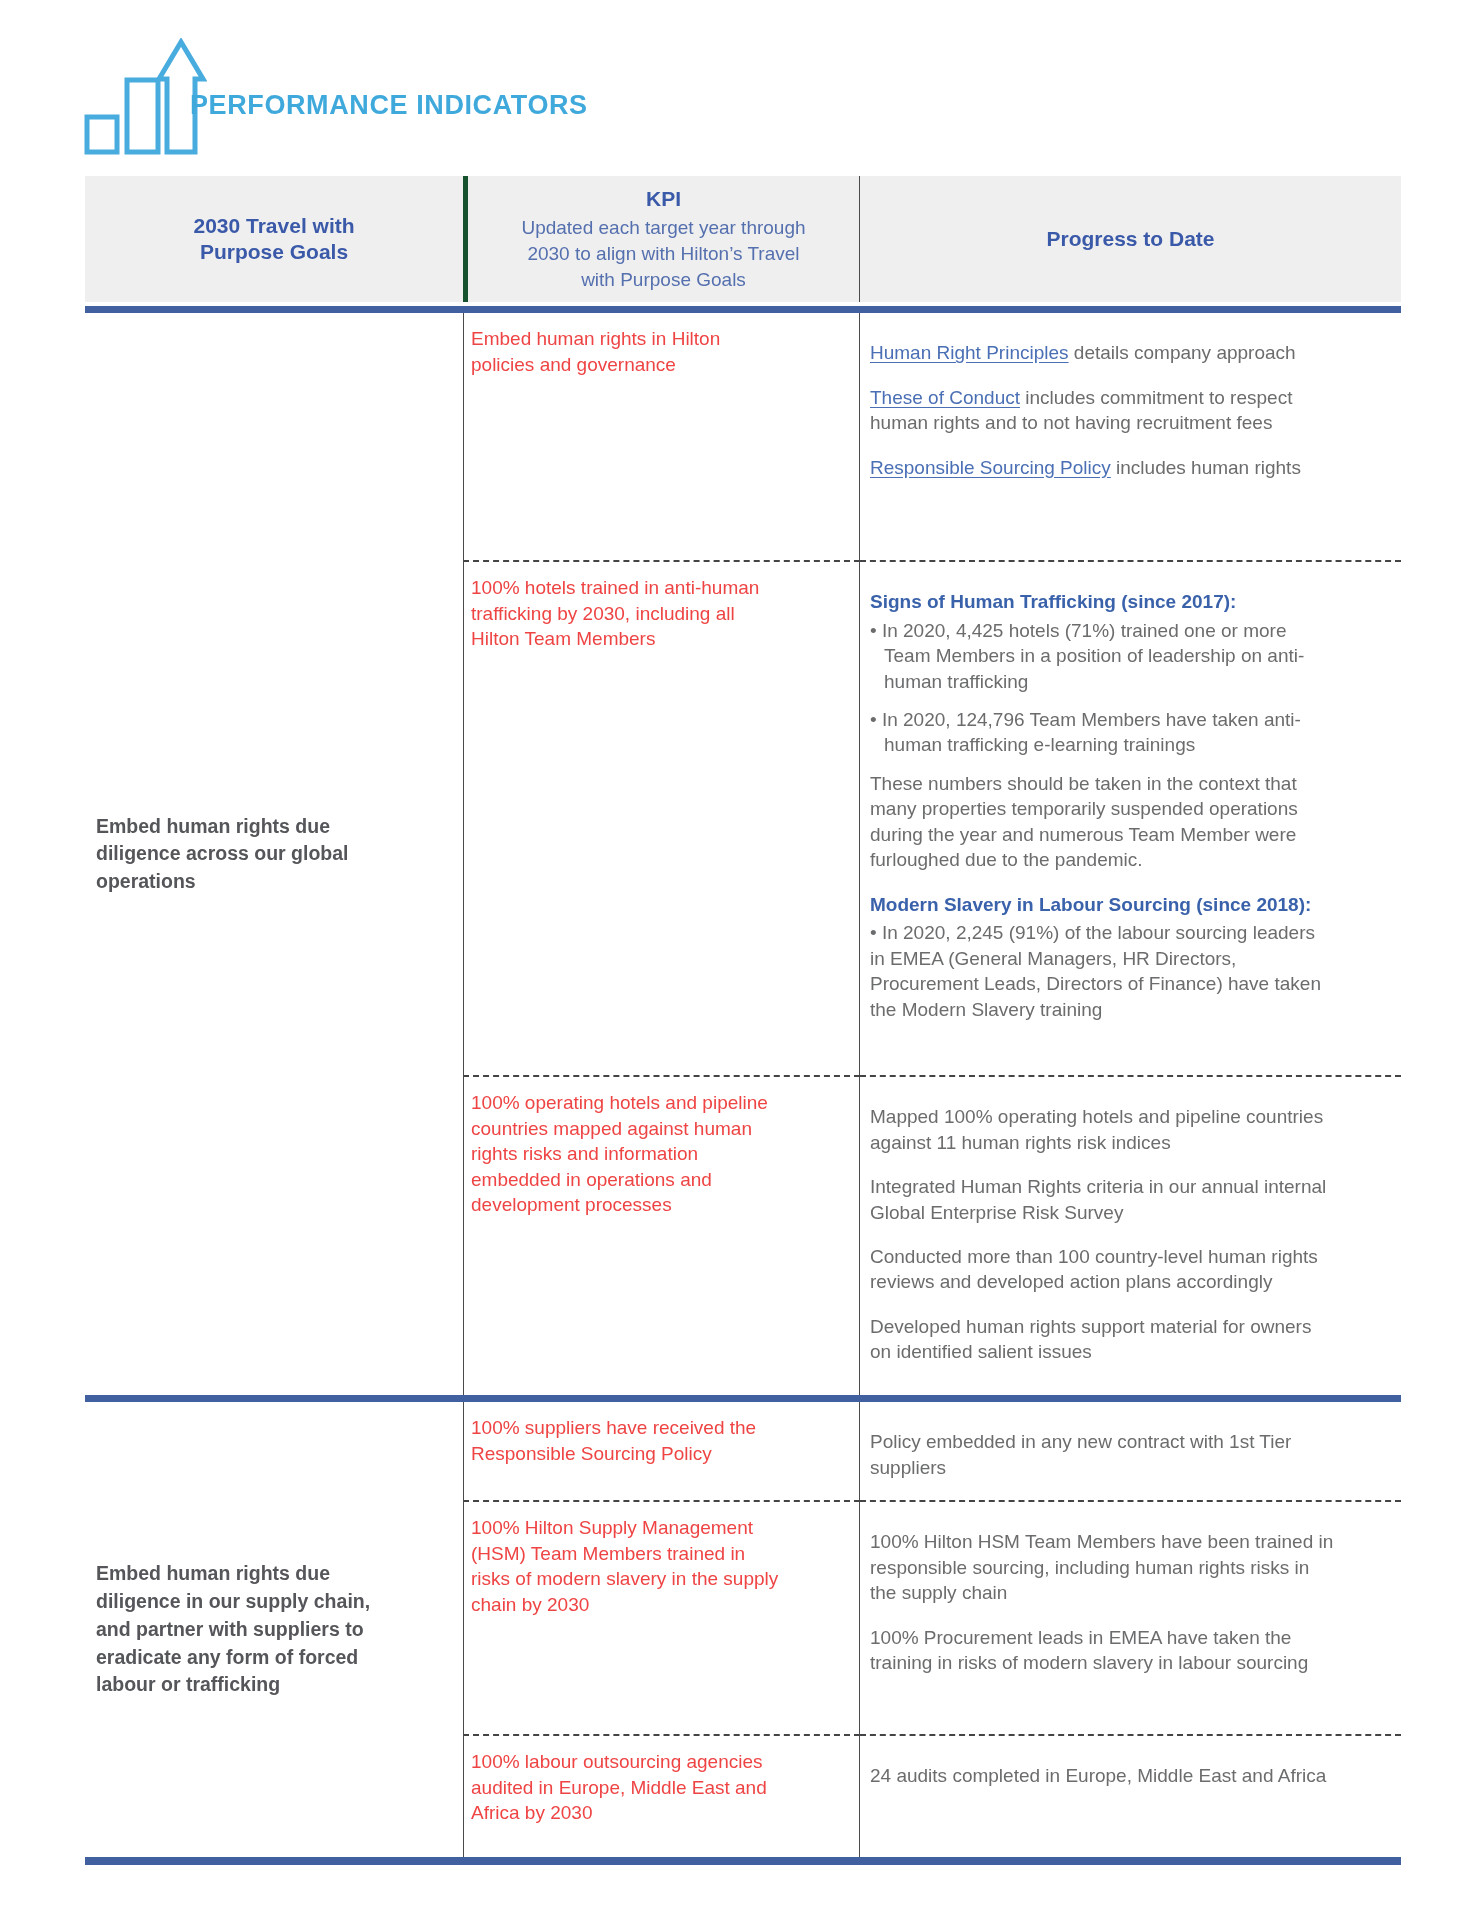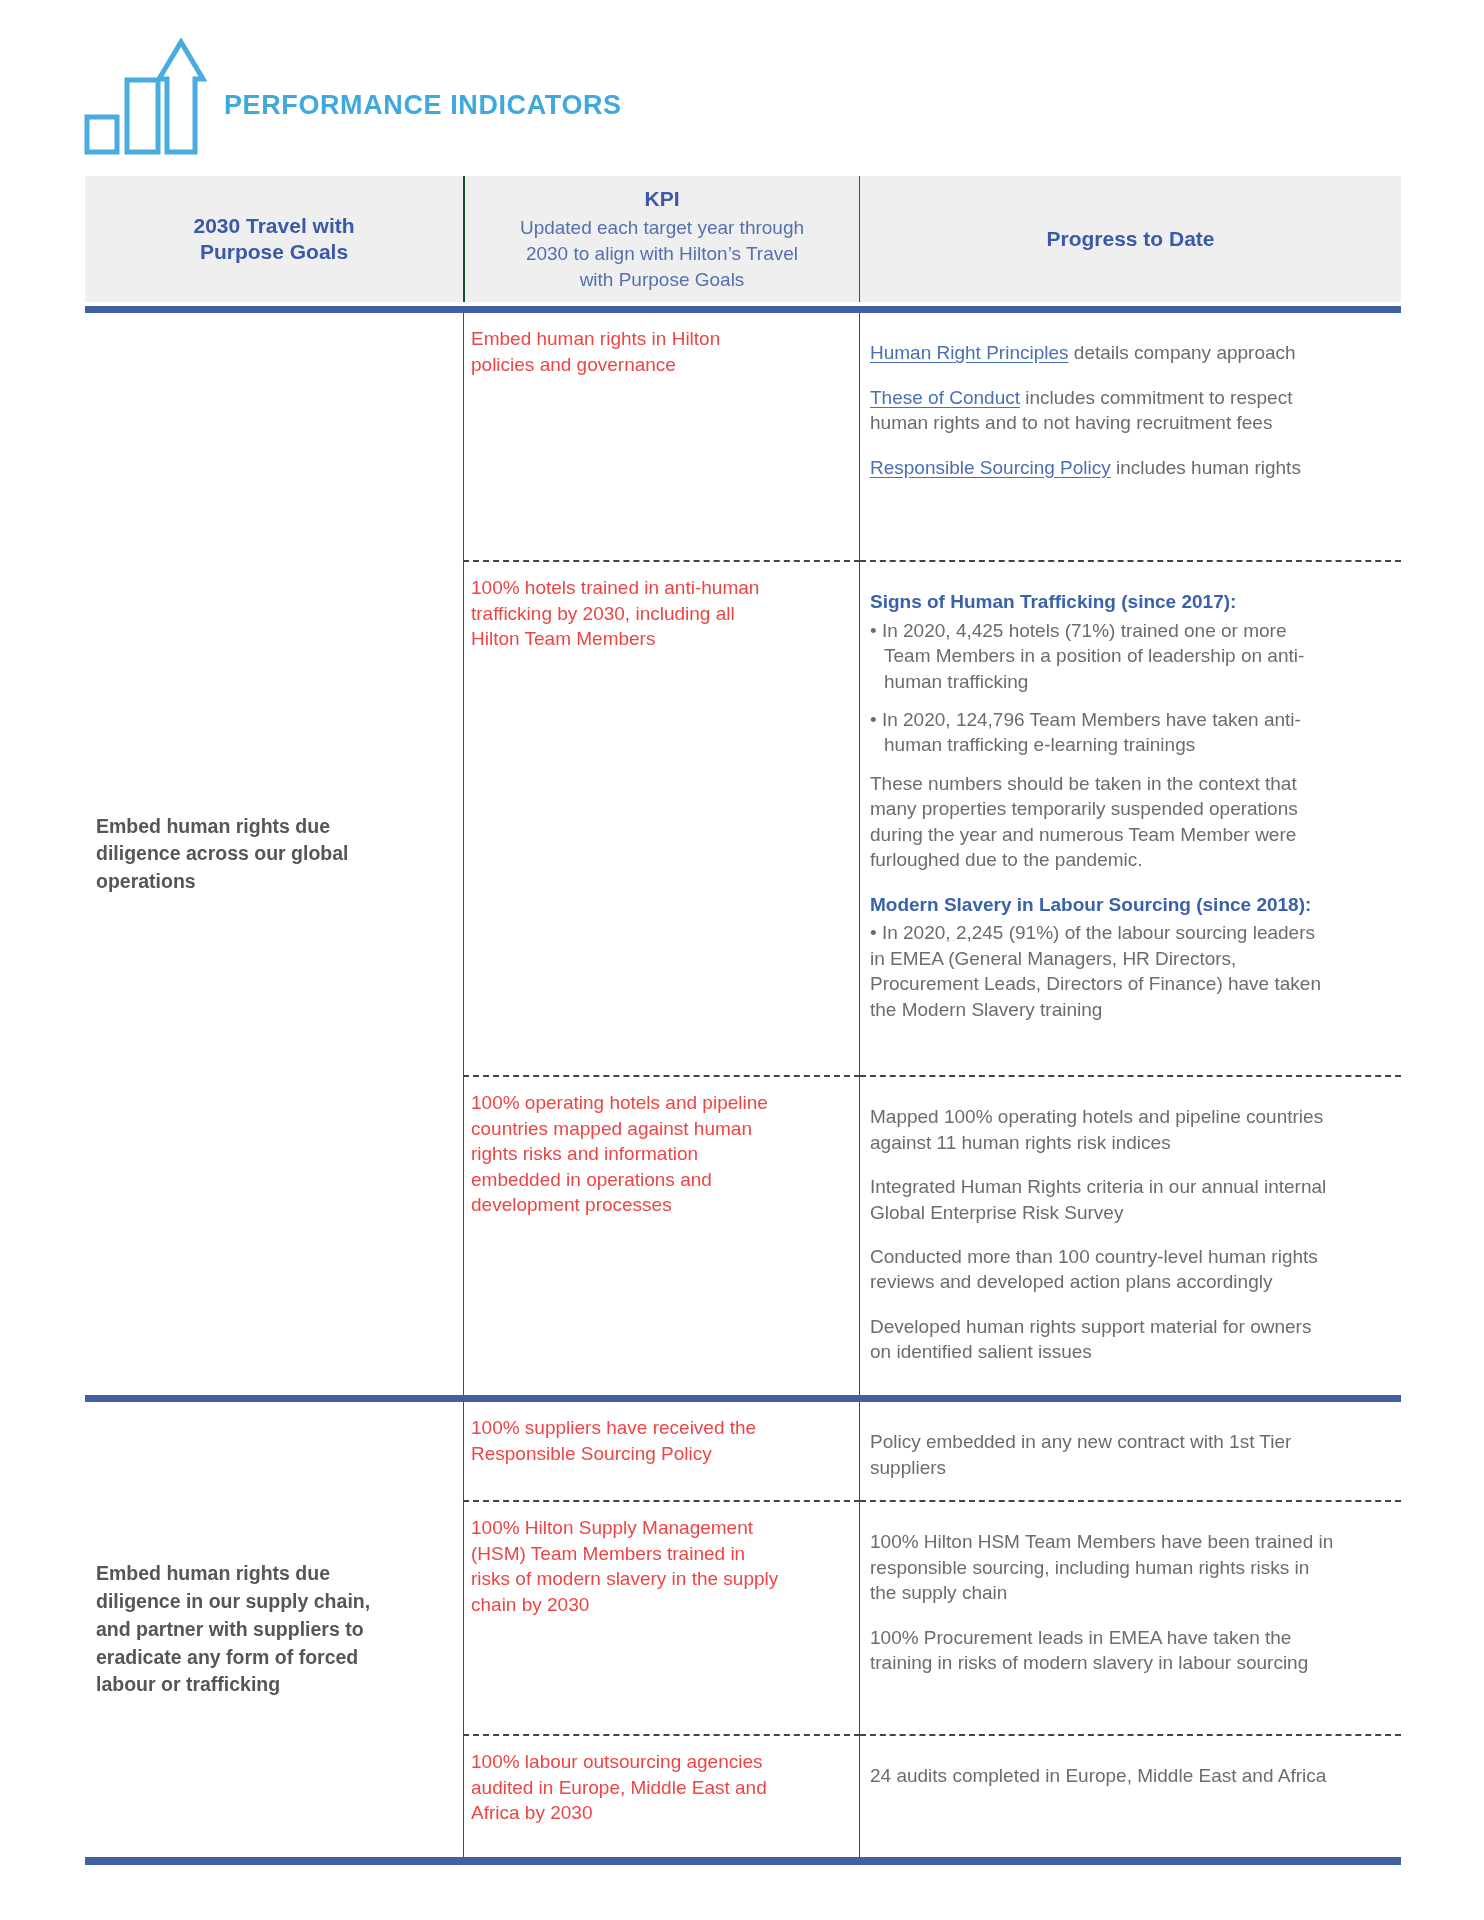--- a/index.html
+++ b/index.html
@@ -8,37 +8,37 @@
     width: 1484px; height: 1920px;
     font-family: "Liberation Sans", "DejaVu Sans", sans-serif;
     -webkit-font-smoothing: antialiased;
   }
   .page { width: 1484px; height: 1920px; position: relative; overflow: hidden; background: #fff; }
 
   
   .page-header { position: relative; height: 158px; }
   .chart-icon { position: absolute; left: 83px; top: 38px; width: 124px; height: 118px; }
   .page-title {
-    position: absolute; left: 224px; top: 90px; margin: 0;
+    position: absolute; left: 190px; top: 90px; margin: 0;
     font-size: 27px; font-weight: bold; letter-spacing: 0.6px;
     color: #3FA9DC;
   }
 
   
   .perf-table { margin-left: 85px; width: 1316px; margin-top: 18px; }
 
   .thead {
     display: grid; grid-template-columns: 378px 397px 541px;
     background: #EFEFF0; min-height: 109px;
   }
   .th {
     display: flex; flex-direction: column; align-items: center; justify-content: center;
     text-align: center; color: #3A59A8; padding: 10px 12px;
   }
-  .th-kpi { border-left: 2px solid #14532d; border-right: 1px solid #4B4B4D; }
+  .th-kpi { border-left: 5px solid #14532d; border-right: 1px solid #4B4B4D; }
   .th-text { font-weight: bold; font-size: 21px; line-height: 1.25; }
   .th-goals .th-text { max-width: 232px; }
   .th-kpi-sub {
     font-weight: normal; font-size: 19px; line-height: 1.35;
     color: #5570AE; max-width: 302px; margin-top: 3px;
   }
 
   .gap4 { height: 4px; background: #fff; }
   .rule { height: 7px; background: #41609F; }
   .rule-thick { height: 8px; background: #41609F; }

